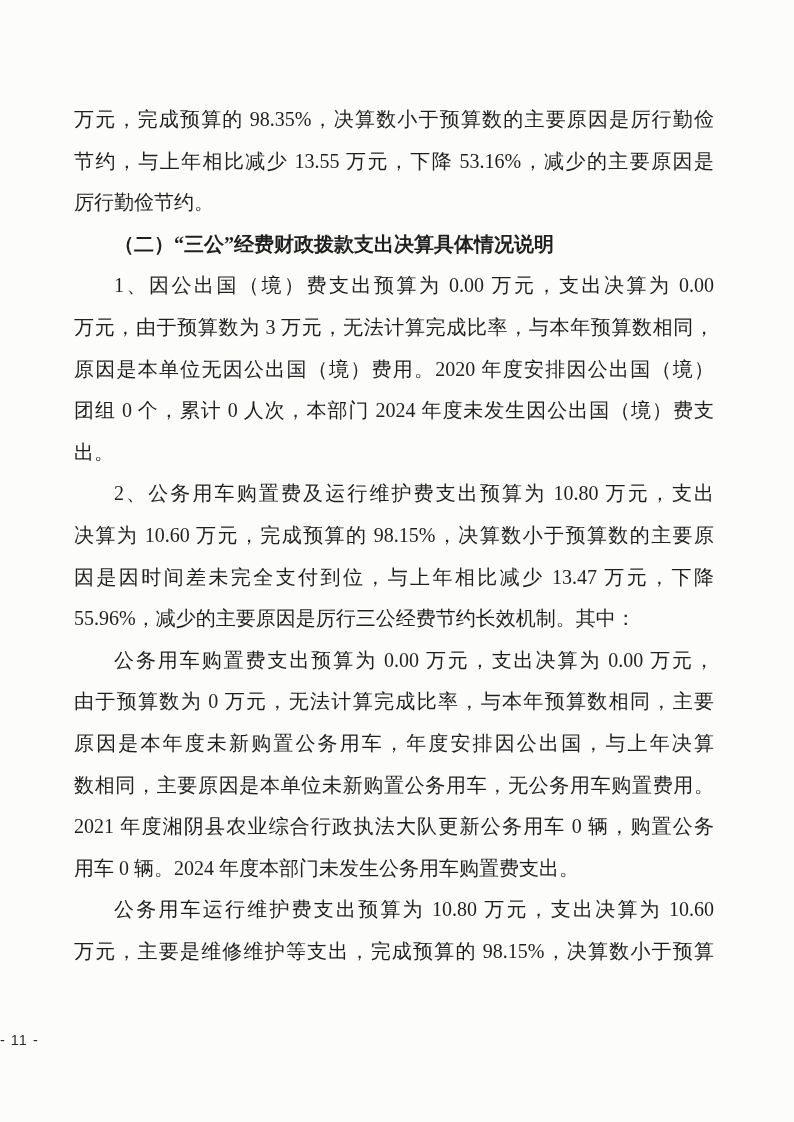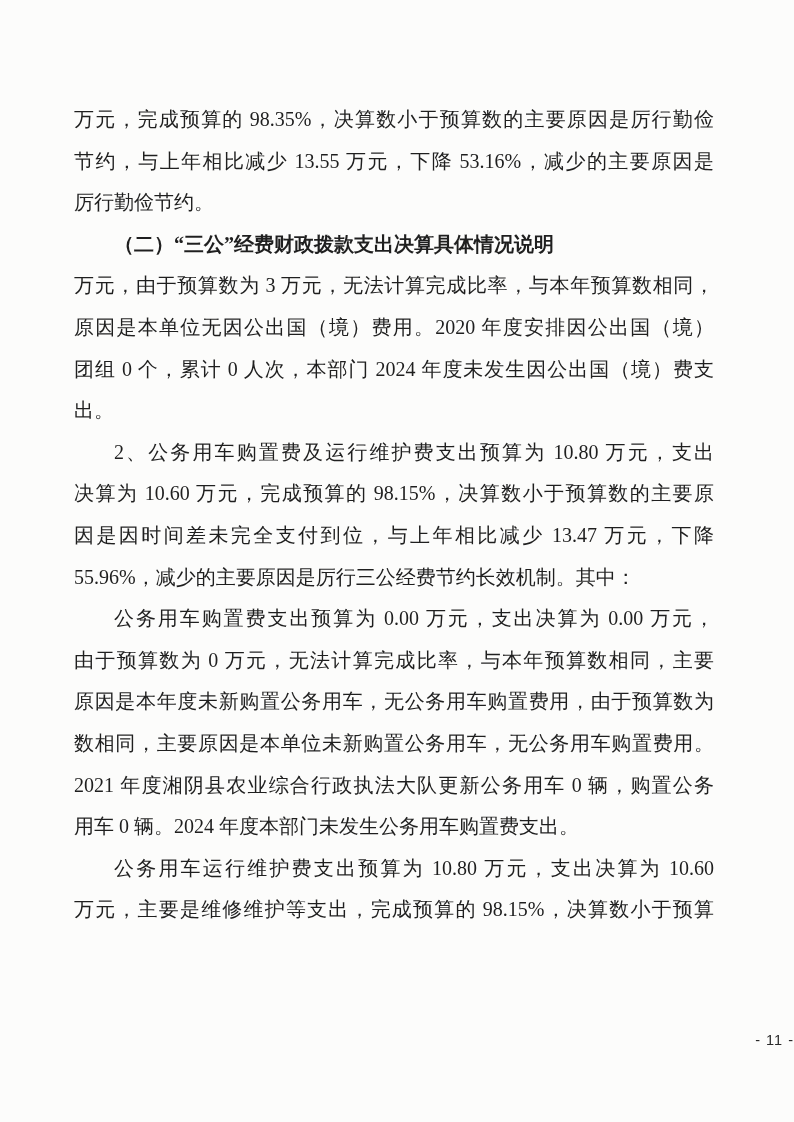--- a/index.html
+++ b/index.html
@@ -37,56 +37,57 @@
   .line.stretch {
     white-space: normal;
     text-align-last: justify;
   }
   .line.indent { padding-left: 2em; }
   .page-footer {
     position: absolute;
     left: 0;
     top: 1032px;
     width: 100%;
-    text-align: right;
+    text-align: left;
     font-size: 14.5px;
     letter-spacing: 1px;
     color: #2a2a2a;
     font-family: "Liberation Sans", "DejaVu Sans", sans-serif;
   }
 </style>
 </head>
 <body>
 
 <div class="page">
   <div class="doc-body">
       <div class="paragraph">
         <div class="line stretch">万元，完成预算的 98.35%，决算数小于预算数的主要原因是厉行勤俭</div>
         <div class="line stretch">节约，与上年相比减少 13.55 万元，下降 53.16%，减少的主要原因是</div>
         <div class="line">厉行勤俭节约。</div>
       </div>
       <div class="paragraph bold">
         <div class="line indent">（二）“三公”经费财政拨款支出决算具体情况说明</div>
       </div>
       <div class="paragraph">
+        <div class="line stretch indent">1、因公出国（境）费支出预算为 0.00 万元，支出决算为 0.00</div>
         <div class="line stretch">万元，由于预算数为 3 万元，无法计算完成比率，与本年预算数相同，</div>
         <div class="line stretch">原因是本单位无因公出国（境）费用。2020 年度安排因公出国（境）</div>
         <div class="line stretch">团组 0 个，累计 0 人次，本部门 2024 年度未发生因公出国（境）费支</div>
         <div class="line">出。</div>
       </div>
       <div class="paragraph">
         <div class="line stretch indent">2、公务用车购置费及运行维护费支出预算为 10.80 万元，支出</div>
         <div class="line stretch">决算为 10.60 万元，完成预算的 98.15%，决算数小于预算数的主要原</div>
         <div class="line stretch">因是因时间差未完全支付到位，与上年相比减少 13.47 万元，下降</div>
         <div class="line">55.96%，减少的主要原因是厉行三公经费节约长效机制。其中：</div>
       </div>
       <div class="paragraph">
         <div class="line stretch indent">公务用车购置费支出预算为 0.00 万元，支出决算为 0.00 万元，</div>
         <div class="line stretch">由于预算数为 0 万元，无法计算完成比率，与本年预算数相同，主要</div>
-        <div class="line stretch">原因是本年度未新购置公务用车，无公务用车购置费用，由于预算数为</div>
+        <div class="line stretch">原因是本年度未新购置公务用车，年度安排因公出国，与上年决算</div>
         <div class="line stretch">数相同，主要原因是本单位未新购置公务用车，无公务用车购置费用。</div>
         <div class="line stretch">2021 年度湘阴县农业综合行政执法大队更新公务用车 0 辆，购置公务</div>
         <div class="line">用车 0 辆。2024 年度本部门未发生公务用车购置费支出。</div>
       </div>
       <div class="paragraph">
         <div class="line stretch indent">公务用车运行维护费支出预算为 10.80 万元，支出决算为 10.60</div>
         <div class="line stretch">万元，主要是维修维护等支出，完成预算的 98.15%，决算数小于预算</div>
       </div>
     </div>
   <div class="page-footer">- 11 -</div>

